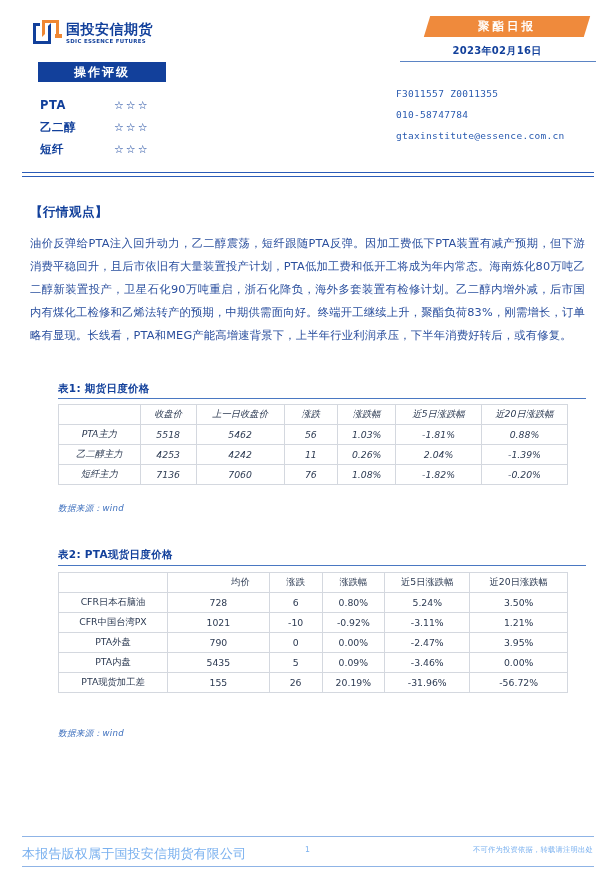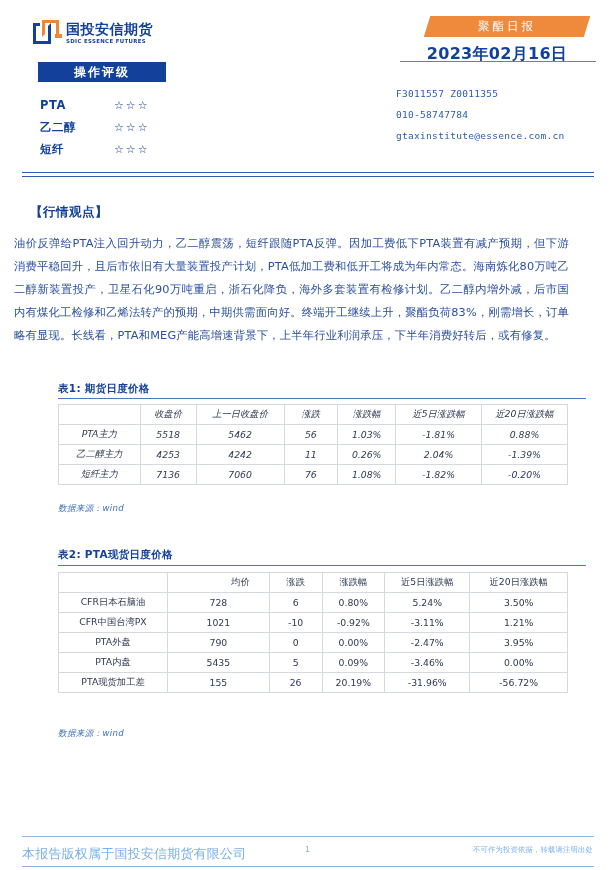--- a/index.html
+++ b/index.html
@@ -124,29 +124,29 @@
   .title-banner-text {
     position: absolute;
     right: 28px; top: 16px;
     width: 160px;
     height: 21px;
     display: flex;
     align-items: center;
     justify-content: center;
     color: #ffffff;
     font-size: 11.5px;
-    font-weight: normal;
+    font-weight: bold;
     letter-spacing: 3px;
   }
   .report-date {
     position: absolute;
     right: 28px; top: 44px;
     width: 180px;
     text-align: center;
-    font-size: 16px;
+    font-size: 10px;
     font-weight: bold;
     color: #12409b;
     padding-bottom: 4px;
     letter-spacing: 0.3px;
   }
   .date-rule {
     position: absolute;
     right: 19px; top: 61px;
     width: 196px;
     height: 1px;
@@ -184,21 +184,21 @@
   .section-title {
     position: absolute;
     left: 30px; top: 204px;
     font-size: 12.5px;
     font-weight: bold;
     color: #12409b;
     letter-spacing: 0.5px;
   }
   .paragraph {
     position: absolute;
-    left: 14px; top: 232px;
+    left: 30px; top: 232px;
     width: 555px;
     font-size: 11.3px;
     line-height: 23px;
     color: #2a4f9e;
     text-align: justify;
     letter-spacing: 0.2px;
   }
 
   
   .tbl-caption {

